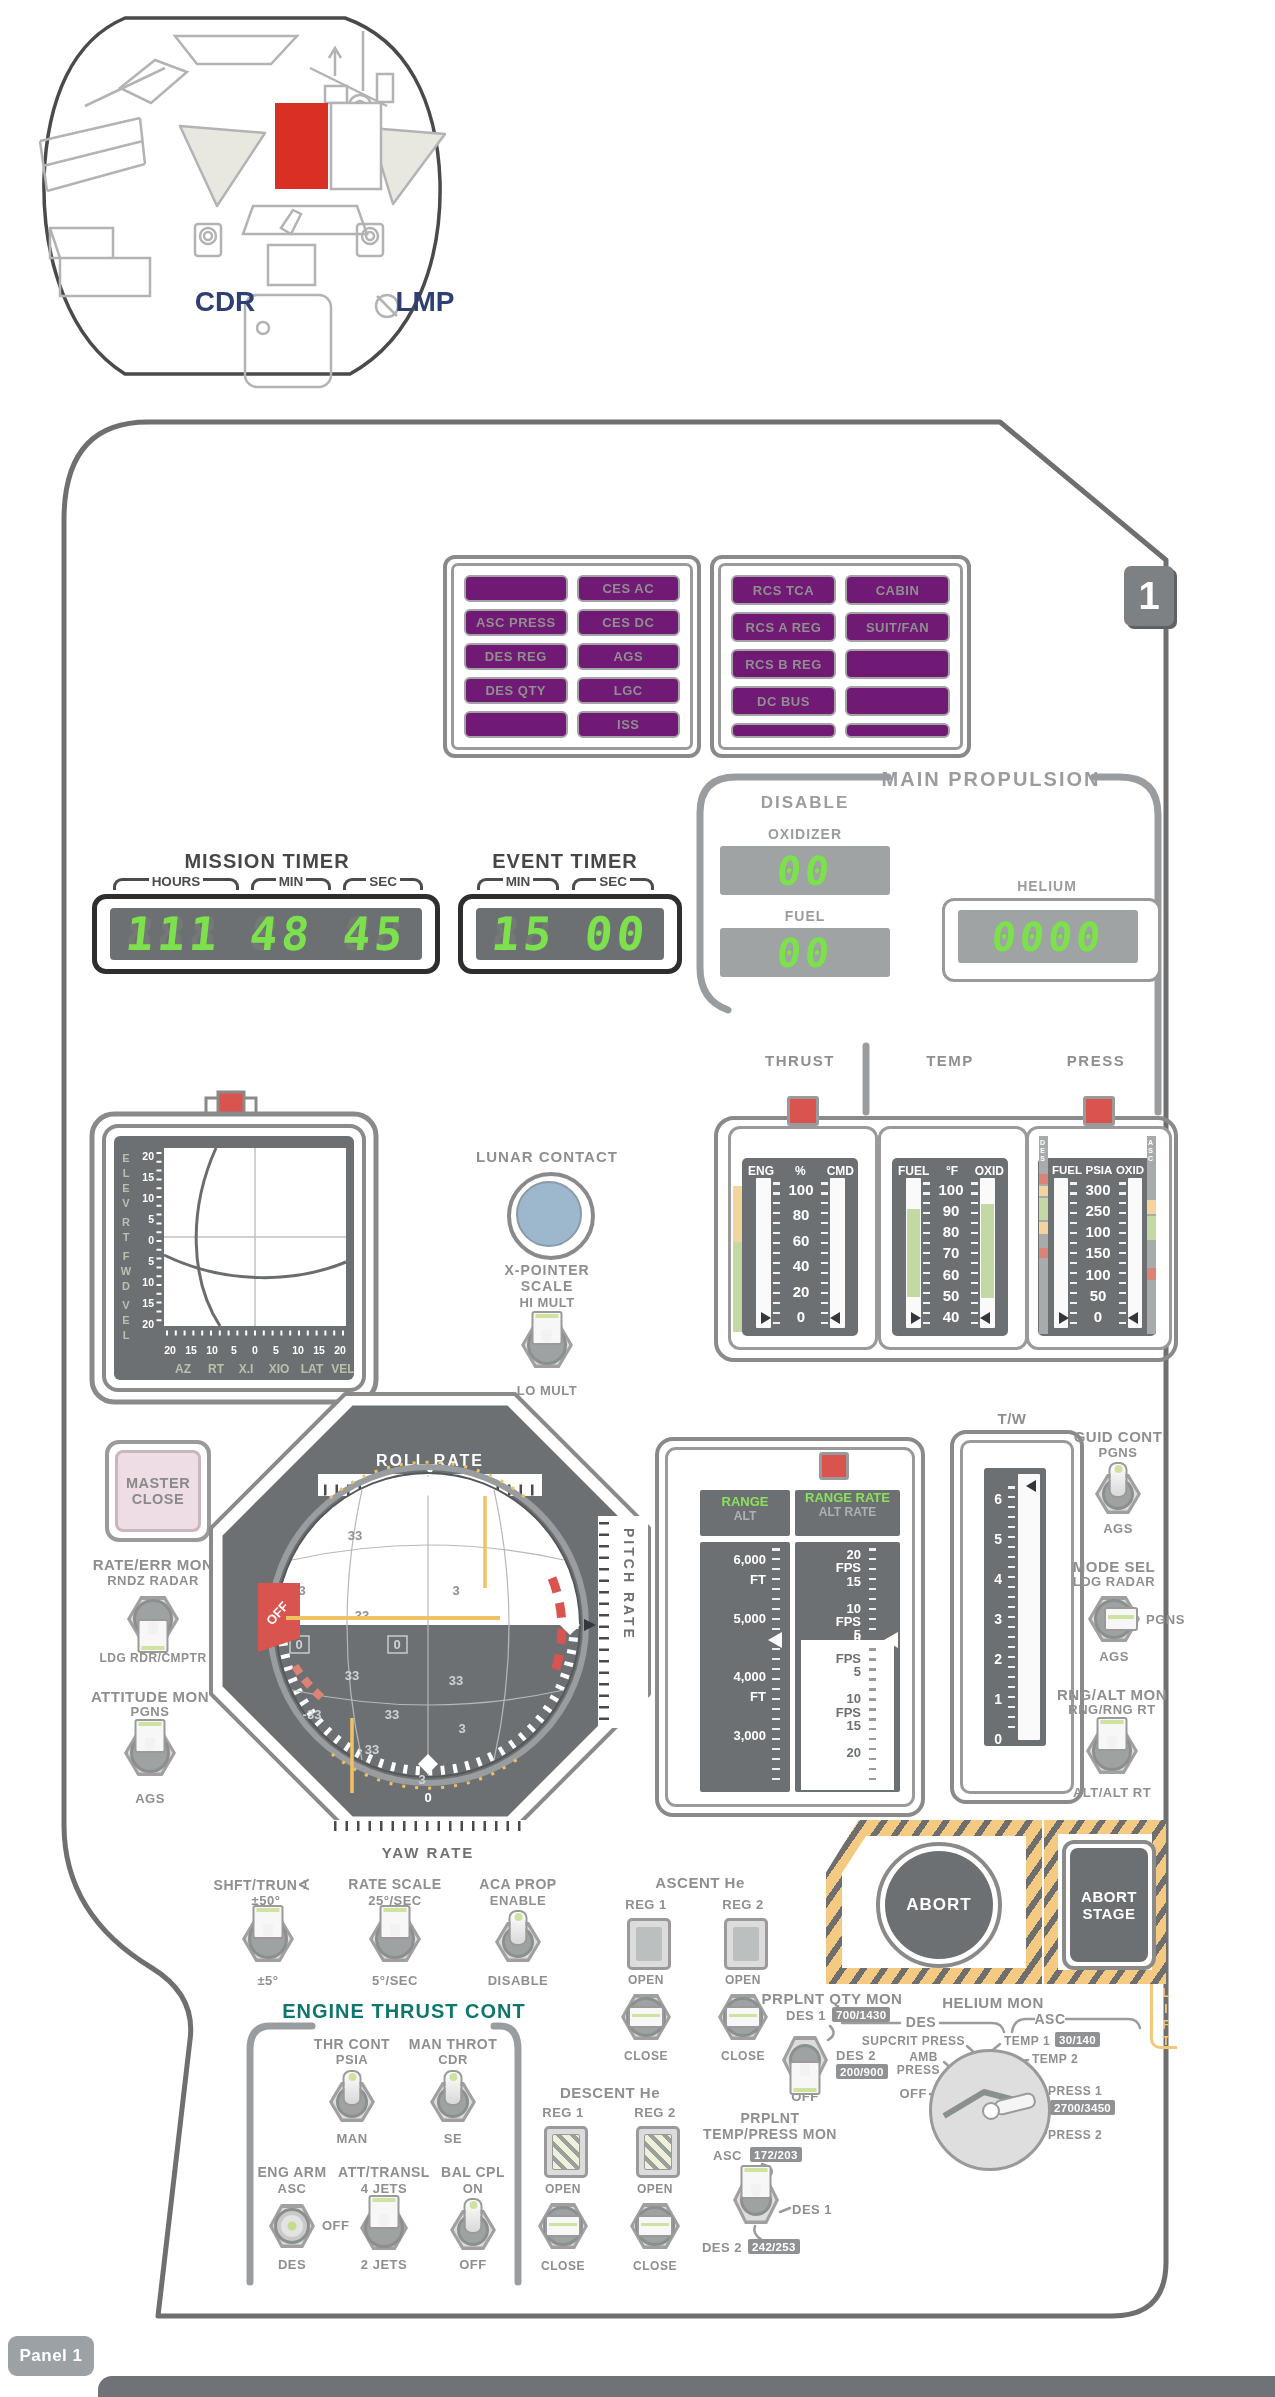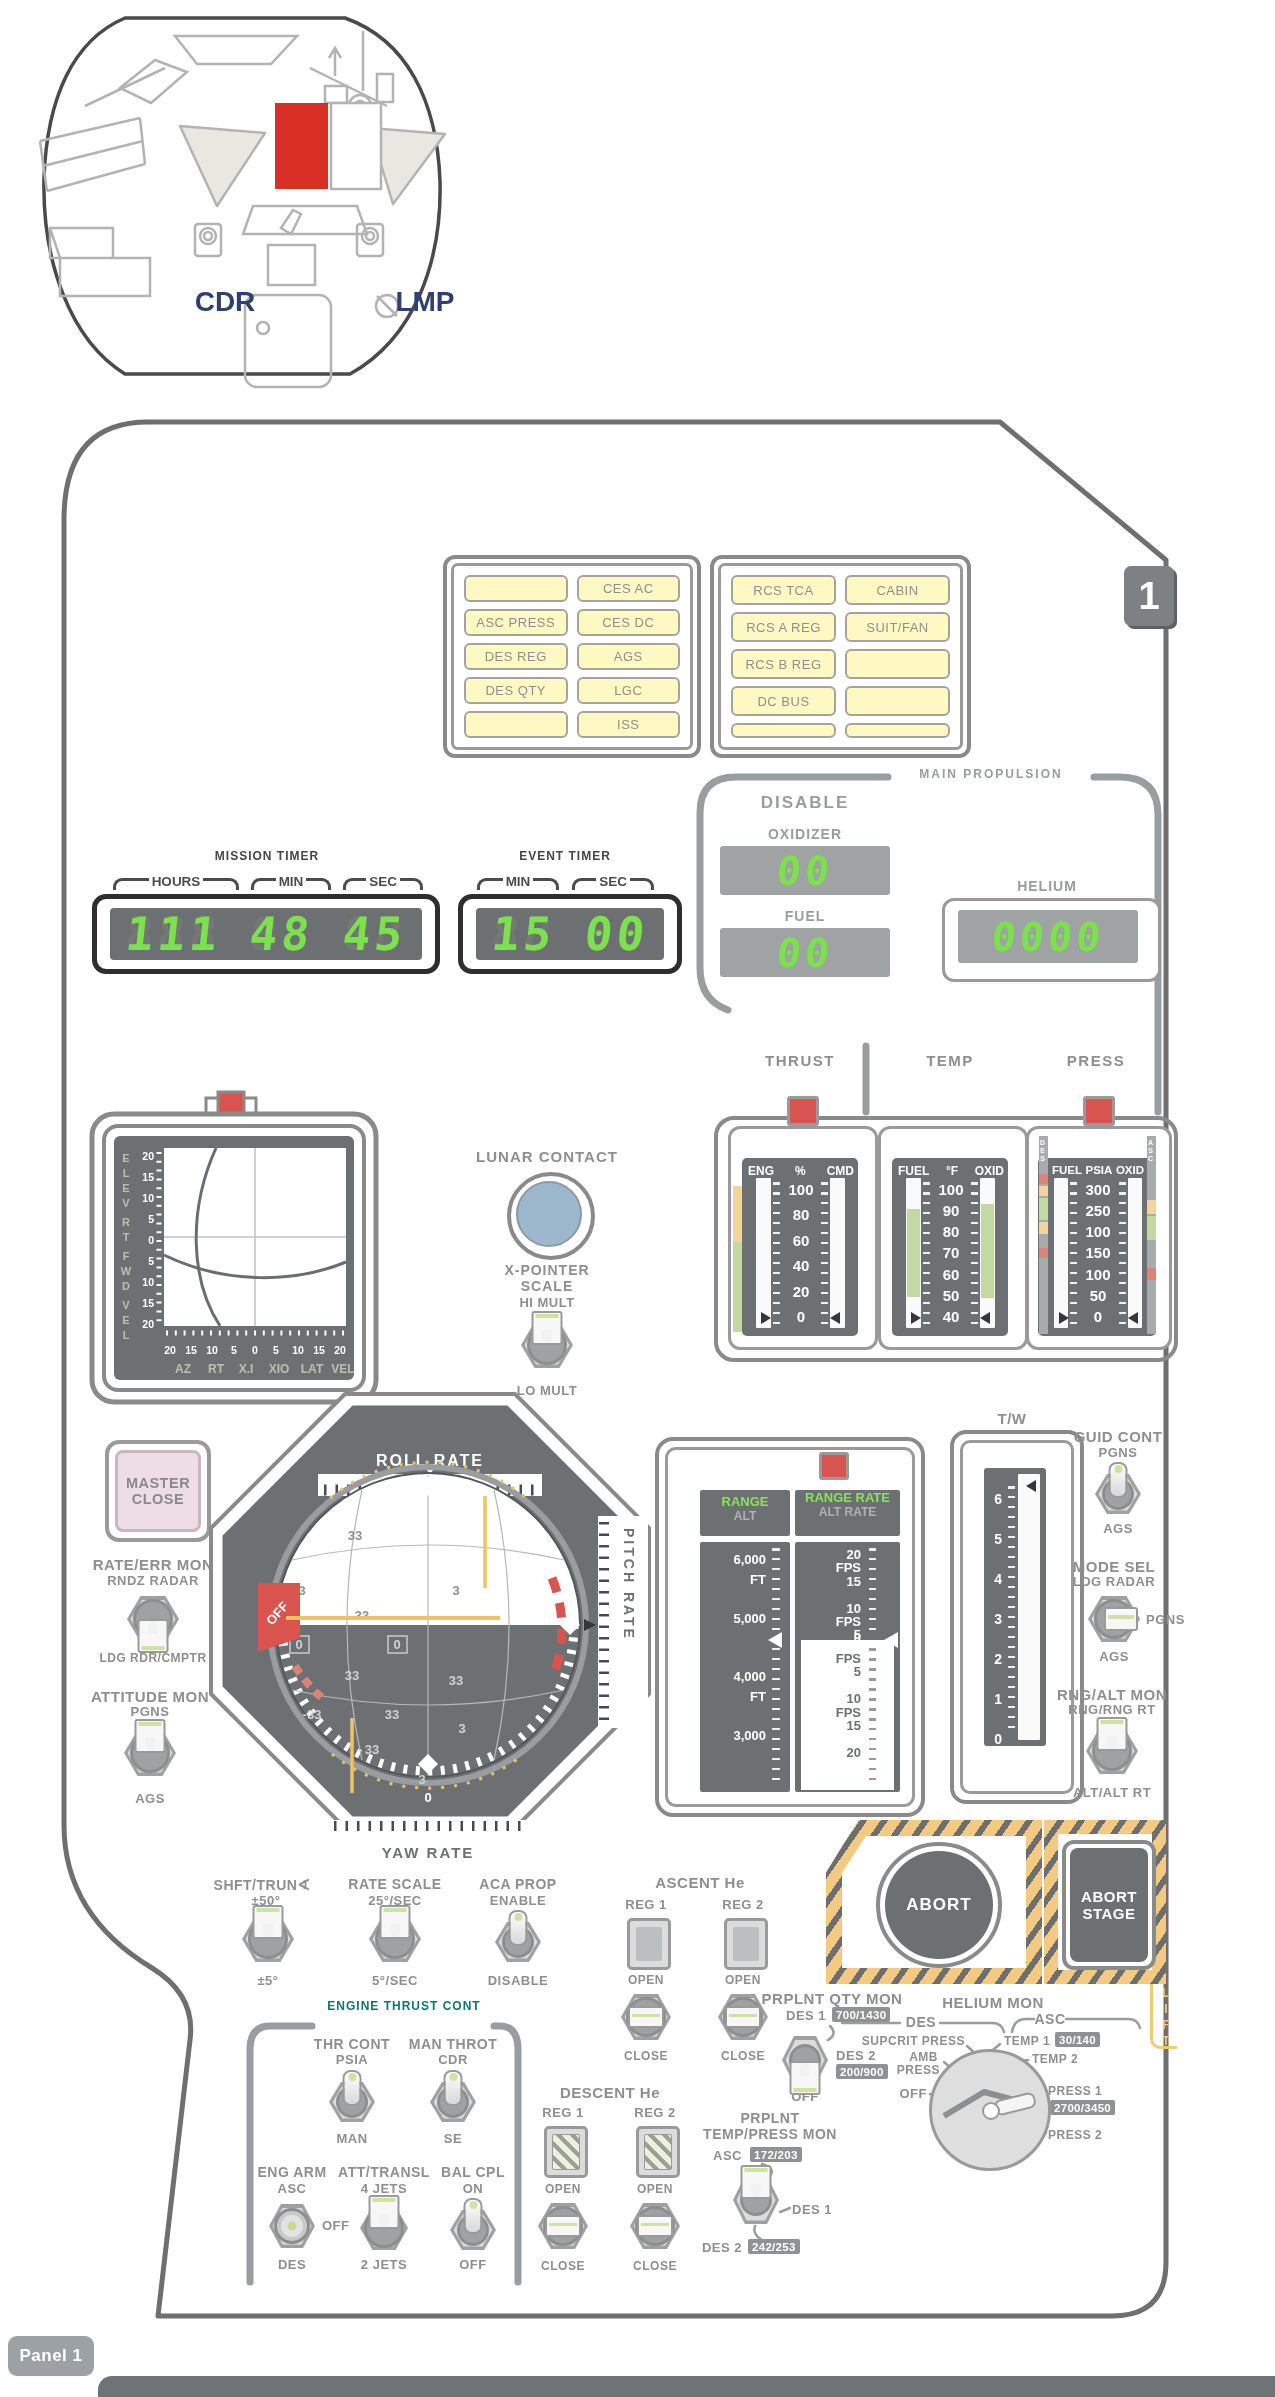--- a/index.html
+++ b/index.html
@@ -4,29 +4,29 @@
 <style>
   html,body{margin:0;padding:0;background:#fff;}
   body{width:1275px;height:2397px;position:relative;overflow:hidden;
        font-family:"Liberation Sans",sans-serif;}
   .abs{position:absolute;}
   svg{position:absolute;overflow:visible;}
   .lbl{position:absolute;font-weight:bold;color:#8f8f8f;text-align:center;
        white-space:nowrap;transform:translateX(-50%);letter-spacing:.5px;line-height:1.15;}
   .lblL{position:absolute;font-weight:bold;color:#8f8f8f;white-space:nowrap;letter-spacing:.5px;}
   .lblR{position:absolute;font-weight:bold;color:#8f8f8f;white-space:nowrap;text-align:right;letter-spacing:.5px;}
-  .t16{font-size:12px}.t15{font-size:15px}.t14{font-size:14px}.t13{font-size:13px}
+  .t16{font-size:20px}.t15{font-size:15px}.t14{font-size:14px}.t13{font-size:13px}
   .t12{font-size:12px}
   .dark{color:#474747}
   
   .cwbox{position:absolute;border:4px solid #8a8a8a;border-radius:12px;background:#fff;}
   .cwin{position:absolute;inset:4px;border:3.5px solid #9a9a9a;border-radius:7px;padding:9px 10px;}
   .cwgrid{display:grid;grid-template-columns:1fr 1fr;gap:7px 9px;height:100%;}
-  .cwgrid span{border:2.5px solid #a3a3a3;border-radius:6px;background:#fef9c3;color:#8f8f8f;
-       font-weight:normal;font-size:13px;display:flex;align-items:center;justify-content:center;letter-spacing:.5px;}
+  .cwgrid span{border:2.5px solid #a3a3a3;border-radius:6px;background:#701a75;color:#8f8f8f;
+       font-weight:bold;font-size:13px;display:flex;align-items:center;justify-content:center;letter-spacing:.5px;}
   
   .btk{position:absolute;display:flex;align-items:flex-start;height:15px;}
   .btk .arm{flex:1;border-top:3.5px solid #4c4c4c;height:9px;margin-top:4px;}
   .btk .al{border-left:3.5px solid #4c4c4c;border-top-left-radius:9px;}
   .btk .ar{border-right:3.5px solid #4c4c4c;border-top-right-radius:9px;}
   .btk .blb{font-weight:bold;font-size:13.5px;color:#4c4c4c;padding:0 3px;line-height:15px;}
   
   .dspF{position:absolute;border:5px solid #2e2e2e;border-radius:14px;background:#fff;}
   .dspI{position:absolute;background:#6d7072;border-radius:4px;display:flex;align-items:center;
         justify-content:space-between;padding:0 16px;}

